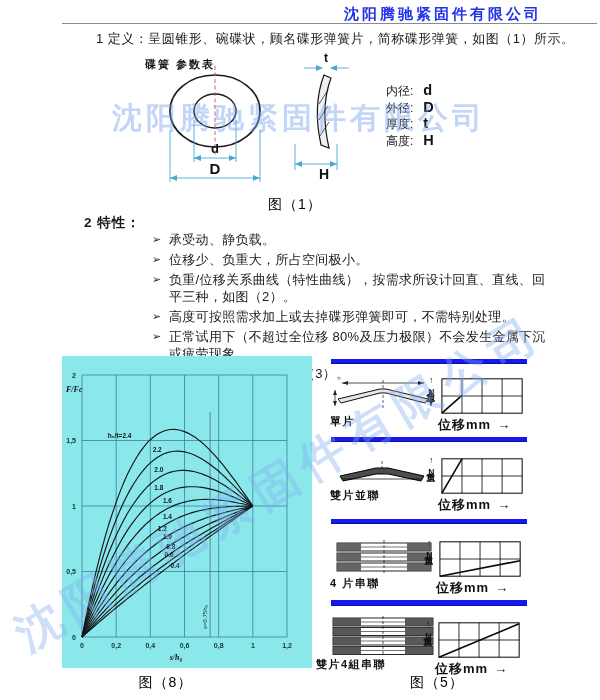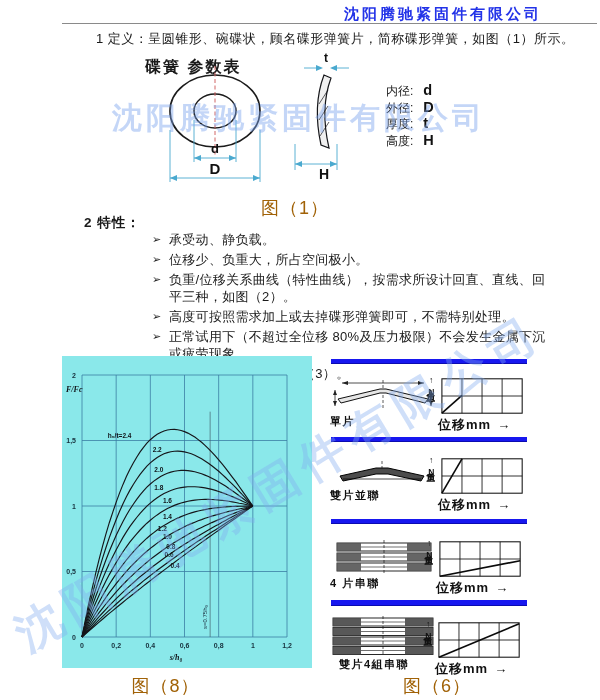--- a/index.html
+++ b/index.html
@@ -5,25 +5,25 @@
   html,body{margin:0;padding:0;background:#e8e8e8;}
   .page{position:relative;width:600px;height:700px;background:#ffffff;overflow:hidden;
         font-family:"Liberation Sans",sans-serif;color:#1a1a1a;}
   .abs{position:absolute;}
   
   .company{top:5px;right:58px;font-size:15px;font-weight:bold;letter-spacing:3px;color:#2333e8;}
   .header-line{top:23px;left:62px;width:535px;border-top:1.6px solid #8a8a8a;height:0;}
   
   .intro{top:30px;left:88px;width:480px;font-size:13px;letter-spacing:0.5px;margin-left:8px;}
   
-  .fig1-title{top:57px;left:145px;font-size:16px;font-weight:bold;letter-spacing:2px;}
+  .fig1-title{top:57px;left:145px;font-size:11px;font-weight:bold;letter-spacing:2px;}
   .fig1-svg{top:52px;left:78px;}
   .params{top:83px;left:386px;font-size:12px;line-height:15.5px;color:#222;}
   .params .row span.sym{display:inline-block;margin-left:10px;font-size:14.5px;font-weight:bold;color:#111;}
-  .caption{font-size:18px;color:#a16207;text-align:center;letter-spacing:1px;}
+  .caption{font-size:14px;color:#000000;text-align:center;letter-spacing:1px;}
   .cap1{top:196px;left:240px;width:110px;}
   .cap2{top:674px;left:118px;width:95px;}
   .cap3{top:674px;left:392px;width:90px;}
   
   .sec2-head{top:214px;left:84px;font-size:13.5px;font-weight:bold;letter-spacing:1px;}
   .bullets{top:231px;left:152px;width:402px;margin:0;padding:0;list-style:none;
            font-size:13px;line-height:17px;letter-spacing:0.3px;}
   .bullets li{position:relative;padding-left:17px;margin-bottom:3px;}
   .bullets li .mk{position:absolute;left:0;top:0;font-size:11px;color:#222;}
   
@@ -307,23 +307,23 @@
     <span class="vert">负重N</span>
   </div>
   <svg class="abs mini-graph" style="top:620px;left:437px" width="86" height="40" viewBox="0 0 90 40">
       <rect x="2" y="2" width="84" height="36" fill="none" stroke="#111" stroke-width="1.1"></rect>
       <line x1="23" y1="2" x2="23" y2="38" stroke="#111" stroke-width="0.9"></line>
       <line x1="44" y1="2" x2="44" y2="38" stroke="#111" stroke-width="0.9"></line>
       <line x1="65" y1="2" x2="65" y2="38" stroke="#111" stroke-width="0.9"></line>
       <line x1="2" y1="20" x2="86" y2="20" stroke="#111" stroke-width="0.9"></line>
       <line x1="2" y1="38" x2="86" y2="3.0799999999999983" stroke="#0a0a0a" stroke-width="1.7"></line>
     </svg>
-  <div class="abs spring-label" style="top:657px;left:339px;width:115px">雙片4組串聯</div>
+  <div class="abs spring-label" style="top:657px;left:316px;width:115px">雙片4組串聯</div>
   <div class="abs mg-xlabel" style="top:660px;left:435px">
     <span>位移mm</span><span class="mg-arrow">→</span>
   </div>
 
-  <div class="abs caption cap3">图（6）</div>
+  <div class="abs caption cap3">图（5）</div>
 
   <div class="abs wm wm-h">沈阳腾驰紧固件有限公司</div>
   <div class="abs wm wm-d">沈阳腾驰紧固件有限公司</div>
 
 </div>
 
 </body></html>

